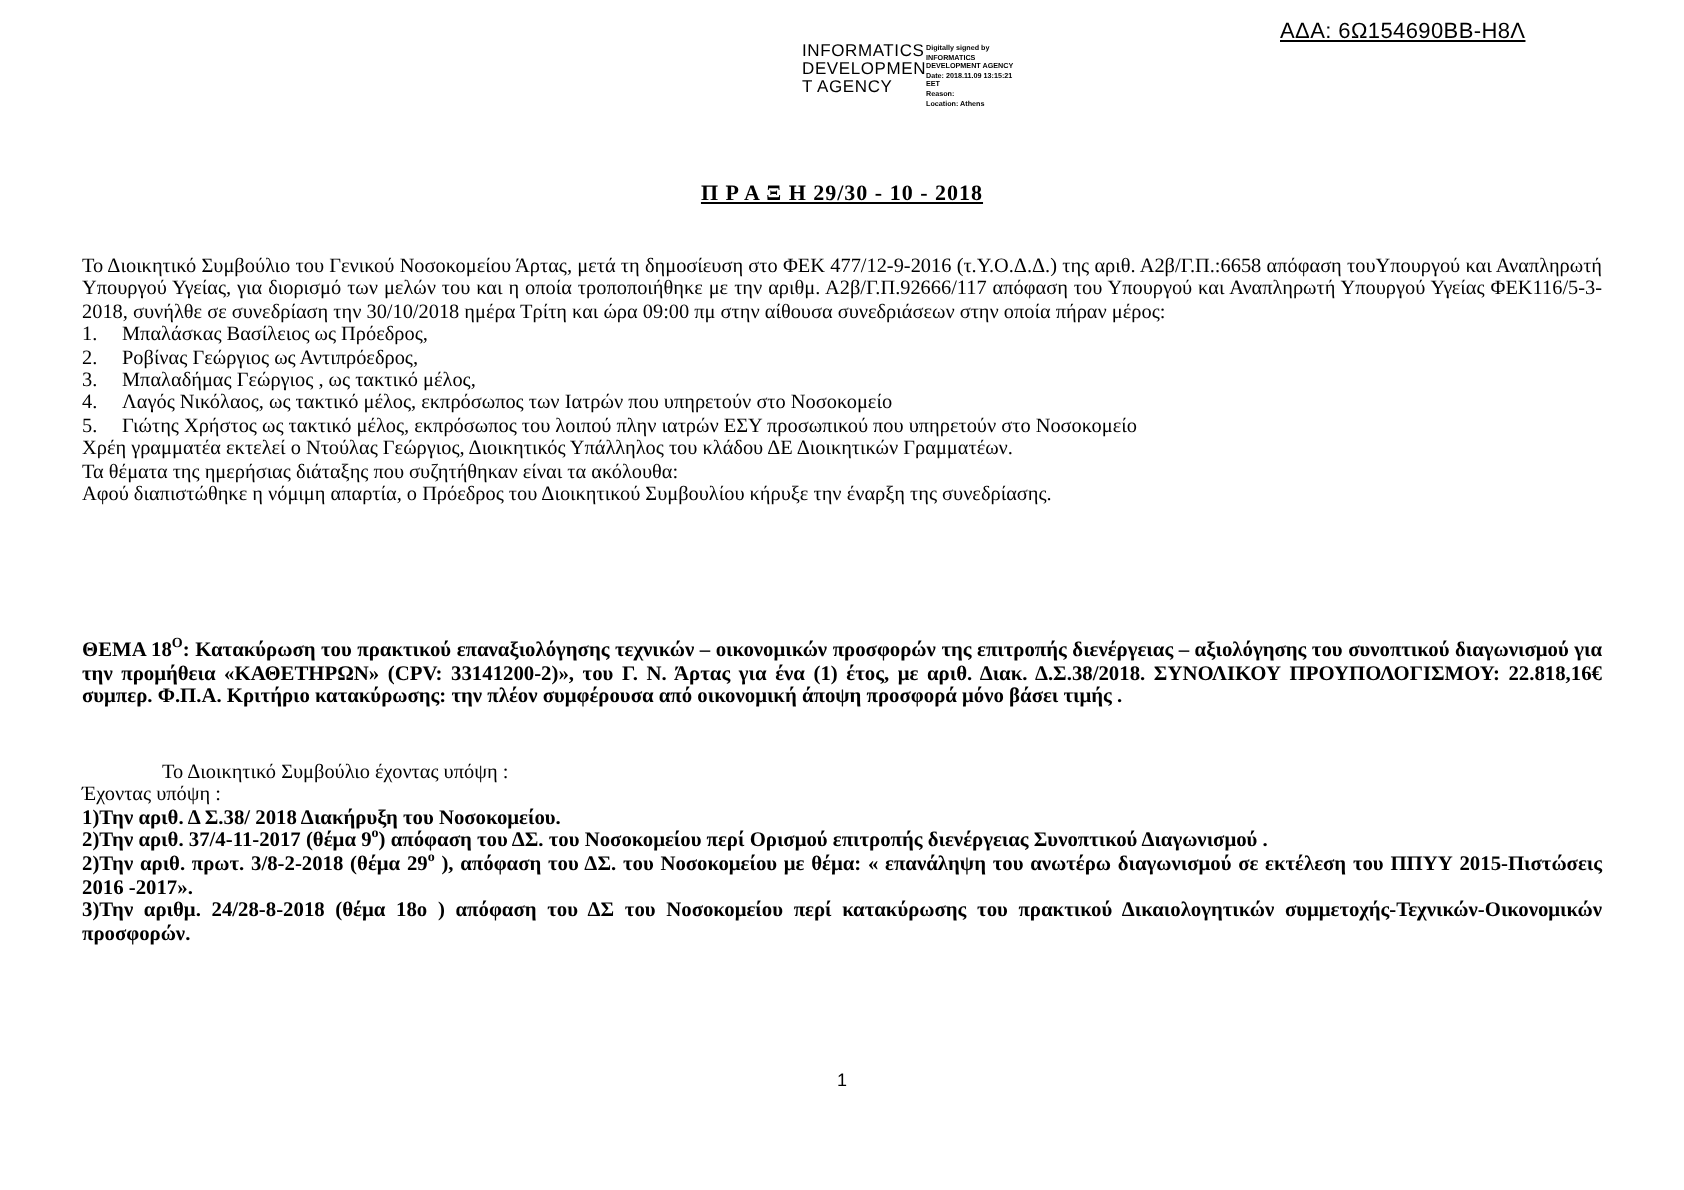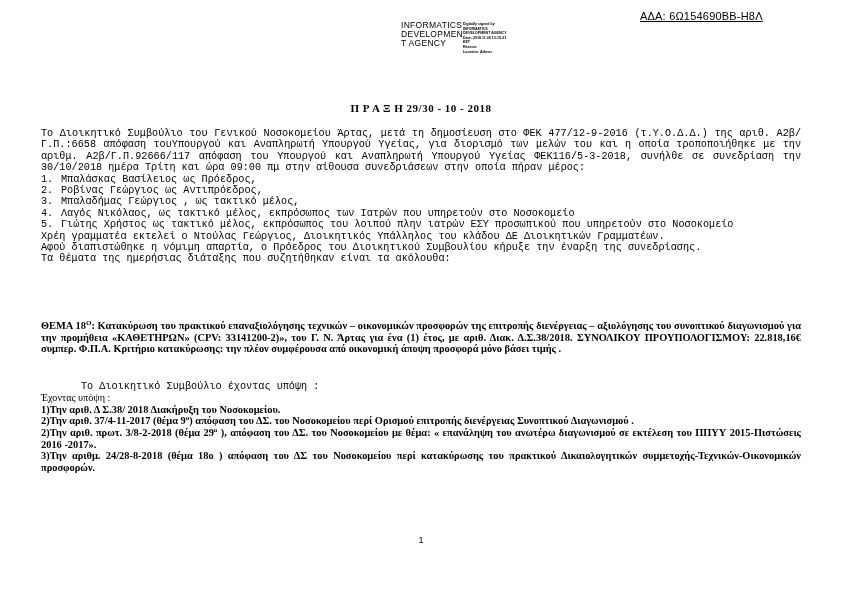--- a/index.html
+++ b/index.html
@@ -2,30 +2,30 @@
 <html><head>
 <meta charset="utf-8">
 <style>
   html, body { margin:0; padding:0; background:#fff; }
   body { width:842px; height:595px; position:relative; overflow:hidden; color:#000;
          font-family:"Liberation Serif", "DejaVu Serif", serif; }
   .ada { position:absolute; left:640px; top:10px; font-family:"Liberation Sans", sans-serif; font-size:11px; letter-spacing:0.2px;text-decoration:underline; }
   .logo { position:absolute; left:401px; top:21px; display:flex; gap:6px;justify-content:space-between; }
   .logo-text { font-family:"Liberation Sans", sans-serif; font-size:8.5px; line-height:9px; letter-spacing:0.3px; width:56px; }
   .logo-sig { font-family:"Liberation Sans", sans-serif; font-size:3.6px; line-height:4.6px; font-weight:bold; width:60px; padding-top:1px; }
-  .title { position:absolute; left:0; width:842px; top:102px; text-align:center; font-weight:bold; font-size:11px; letter-spacing:0.5px; }
+  .title { position:absolute; left:0; width:842px; top:91px; text-align:center; font-weight:bold; font-size:11px; text-decoration:underline; letter-spacing:0.5px; }
   .body { position:absolute; left:41px; width:760px; font-size:10.2px; line-height:11.4px; }
   .para { text-align:justify; margin:0; }
   .para.last { text-align-last:left; }
   .list { margin:0; padding:0; list-style:none; }
   .list li { display:flex; }
   .list .num { width:20px; flex:none; }
   .subject { position:absolute; left:41px; width:760px; top:320px; font-weight:bold; font-size:10.4px; line-height:11.7px; text-align:justify; margin:0; }
   .sec2 { position:absolute; left:41px; width:760px; top:381px; font-size:10.2px; line-height:11.4px; }
-  .indent { padding-left:40px;font-family:Liberation Mono, monospace; }
+  .indent { padding-left:40px; }
   .b { font-weight:bold; font-size:10.4px; line-height:11.6px; }
   .just { text-align:justify; }
   .pageno { position:absolute; left:0; width:842px; text-align:center; top:535px; font-family:"Liberation Sans", sans-serif; font-size:9px; }
   sup { font-size:7px; line-height:0; }
 </style>
 </head>
 <body>
 
 <div class="ada">ΑΔΑ: 6Ω154690ΒΒ-Η8Λ</div>
 
@@ -41,21 +41,21 @@
     <div>DEVELOPMENT AGENCY</div>
     <div>Date: 2018.11.09 13:15:21</div>
     <div>EET</div>
     <div>Reason:</div>
     <div>Location: Athens</div>
   </div>
 </div>
 
 <div class="title">Π Ρ Α Ξ Η  29/30  - 10  -  2018</div>
 
-<div class="body" style="top:128px;font-family:Liberation Mono, monospace;">
+<div class="body" style="top:128px;">
   <p class="para last">Το Διοικητικό Συμβούλιο του Γενικού Νοσοκομείου Άρτας, μετά τη δημοσίευση στο ΦΕΚ 477/12-9-2016 (τ.Υ.Ο.Δ.Δ.) της αριθ. Α2β/Γ.Π.:6658 απόφαση τουΥπουργού και Αναπληρωτή Υπουργού Υγείας, για διορισμό των μελών του και η οποία τροποποιήθηκε με την αριθμ. Α2β/Γ.Π.92666/117 απόφαση του Υπουργού και Αναπληρωτή Υπουργού Υγείας ΦΕΚ116/5-3-2018, συνήλθε σε συνεδρίαση την 30/10/2018 ημέρα Τρίτη και ώρα 09:00 πμ    στην αίθουσα συνεδριάσεων στην οποία πήραν μέρος:</p>
   <ol class="list">
     <li>
         <span class="num">1.</span>
         <span>Μπαλάσκας Βασίλειος ως Πρόεδρος,</span>
       </li>
     <li>
         <span class="num">2.</span>
         <span>Ροβίνας Γεώργιος  ως Αντιπρόεδρος,</span>
       </li>
@@ -66,22 +66,22 @@
     <li>
         <span class="num">4.</span>
         <span>Λαγός Νικόλαος, ως τακτικό μέλος, εκπρόσωπος των Ιατρών που υπηρετούν στο Νοσοκομείο</span>
       </li>
     <li>
         <span class="num">5.</span>
         <span>Γιώτης Χρήστος ως τακτικό μέλος, εκπρόσωπος του λοιπού πλην ιατρών ΕΣΥ προσωπικού που υπηρετούν στο Νοσοκομείο</span>
       </li>
   </ol>
   <div>Χρέη γραμματέα εκτελεί  ο Ντούλας Γεώργιος, Διοικητικός Υπάλληλος του κλάδου ΔΕ Διοικητικών Γραμματέων.</div>
+  <div>Τα θέματα της ημερήσιας διάταξης που συζητήθηκαν είναι τα ακόλουθα:</div>
   <div>Αφού διαπιστώθηκε η νόμιμη απαρτία, ο Πρόεδρος του Διοικητικού Συμβουλίου κήρυξε την έναρξη της συνεδρίασης.</div>
-  <div>Τα θέματα της ημερήσιας διάταξης που συζητήθηκαν είναι τα ακόλουθα:</div>
 </div>
 
 <p class="subject"><span>ΘΕΜΑ 18</span><sup>Ο</sup><span>:   Κατακύρωση του  πρακτικού επαναξιολόγησης τεχνικών – οικονομικών προσφορών της επιτροπής διενέργειας – αξιολόγησης του συνοπτικού διαγωνισμού για την προμήθεια «ΚΑΘΕΤΗΡΩΝ» (CPV: 33141200-2)», του Γ. Ν. Άρτας για ένα (1) έτος, με αριθ. Διακ. Δ.Σ.38/2018. ΣΥΝΟΛΙΚΟΥ ΠΡΟΥΠΟΛΟΓΙΣΜΟΥ: 22.818,16€ συμπερ. Φ.Π.Α. Κριτήριο κατακύρωσης: την πλέον συμφέρουσα από οικονομική άποψη προσφορά μόνο βάσει τιμής .</span></p>
 
 <div class="sec2">
   <div class="indent">Το Διοικητικό Συμβούλιο έχοντας υπόψη :</div>
   <div>Έχοντας υπόψη :</div>
   <div class="b">1)Την αριθ. Δ Σ.38/ 2018 Διακήρυξη του Νοσοκομείου.</div>
   <div class="b just"><span>2)Την αριθ. 37/4-11-2017 (θέμα 9</span><sup>ο</sup><span>) απόφαση του ΔΣ. του Νοσοκομείου περί   Ορισμού επιτροπής   διενέργειας Συνοπτικού   Διαγωνισμού .</span></div>
   <div class="b just" style="text-align-last:left;"><span>2)Την αριθ. πρωτ. 3/8-2-2018 (θέμα 29</span><sup>ο</sup><span> ), απόφαση του ΔΣ. του Νοσοκομείου με θέμα: « επανάληψη του ανωτέρω διαγωνισμού  σε εκτέλεση του ΠΠΥΥ 2015-Πιστώσεις 2016 -2017».</span></div>

